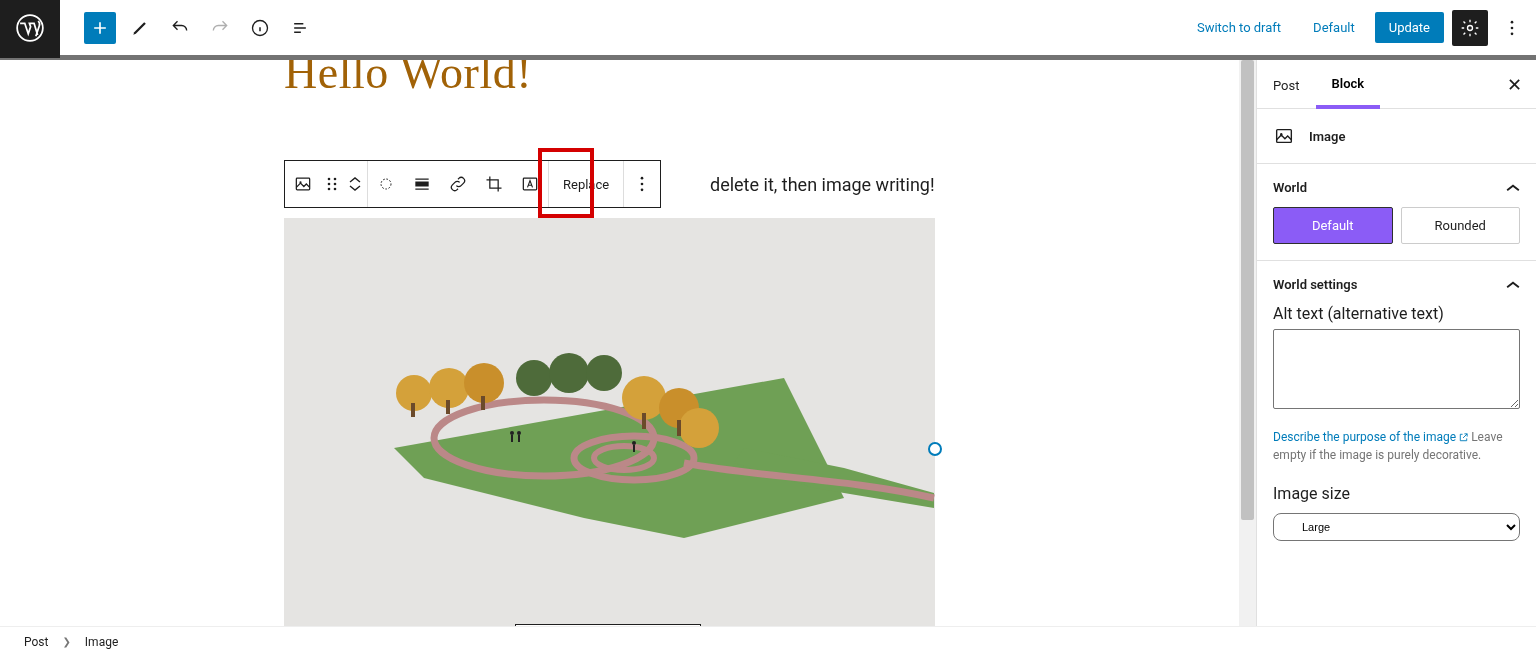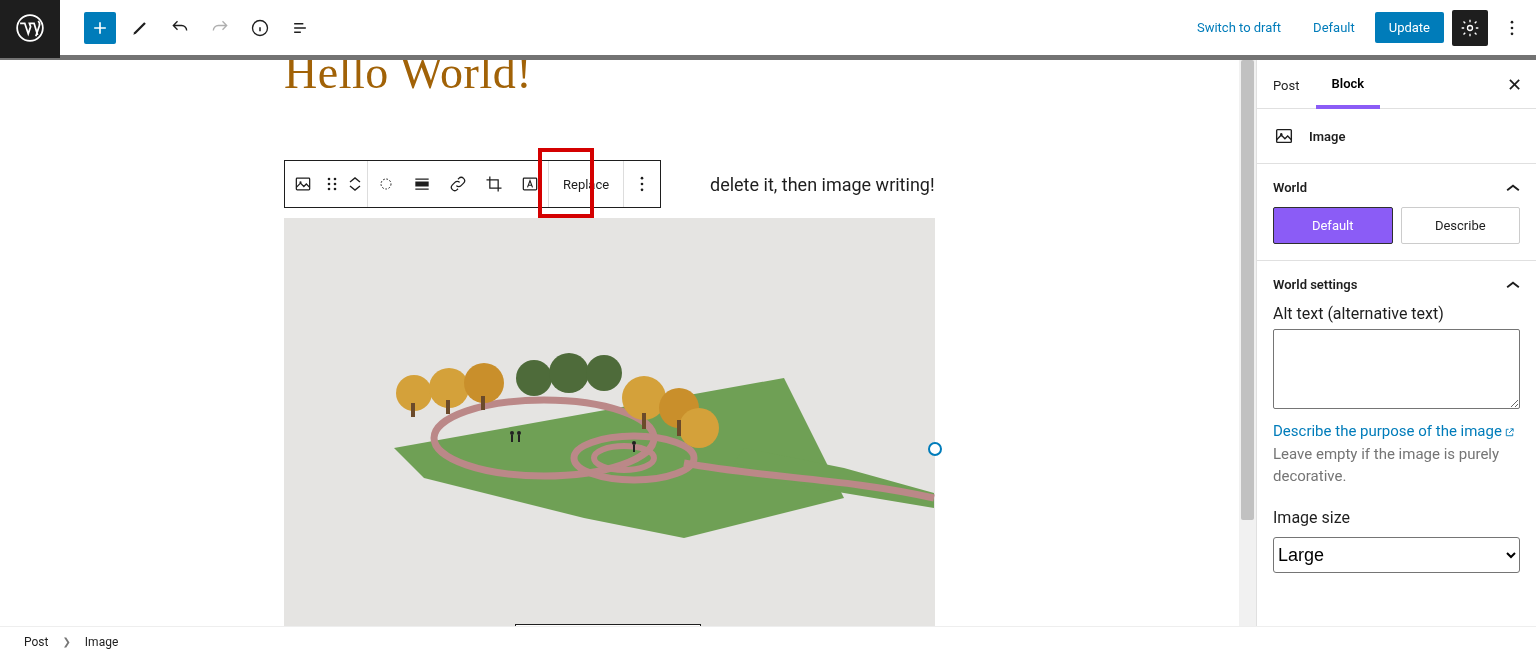--- a/index.html
+++ b/index.html
@@ -55,23 +55,23 @@
   .panel-head { display: flex; align-items: center; gap: 14px; }
   .panel-title { font-weight: 600; font-size: 13px; }
   .panel-desc { font-size: 12px; color: #757575; margin-top: 8px; margin-left: 36px; line-height: 1.5; }
   .section { padding: 16px; border-bottom: 1px solid #e0e0e0; }
   .section-head { display: flex; justify-content: space-between; align-items: center; font-weight: 600; margin-bottom: 12px; }
   .style-row { display: flex; gap: 8px; }
   .style-btn { flex: 1; padding: 10px 0; text-align: center; border: 1px solid #ccc; border-radius: 2px; font-size: 13px; }
   .style-btn.active { background: #8b5cf6; color: #fff; border-color: #2f2f2f; }
   .field-label { font-size: 16px; margin-bottom: 6px; }
   .alt-textarea { width: 100%; height: 80px; border: 1px solid #757575; border-radius: 2px; resize: both; padding: 6px; font-size: 13px; }
-  .help-text { font-size: 15px; color: #757575; margin-top: 8px; line-height: 1.5; }
+  .help-text { font-size: 12px; color: #757575; margin-top: 16px; line-height: 1.5; }
   .help-link { color: #007cba; }
-  .size-select { width: 100%; padding: 6px 0; border: 1px solid #757575; border-radius: 3px; font-size: 18px; margin-top: 4px; background: #fff; }
+  .size-select { width: 100%; padding: 6px 24px; border: 1px solid #757575; border-radius: 8px; font-size: 11px; margin-top: 4px; background: #fff; }
 
   
   .breadcrumb { position: absolute; bottom: 0; left: 0; right: 0; height: 30px; display: flex; align-items: center; padding: 0 24px; font-size: 12px; color: #1e1e1e; gap: 14px; border-top: 1px solid #eee; }
   .bc-sep { color: #777; font-size: 10px; }
 
   svg { display: block; }
 </style>
 </head>
 <body>
 
@@ -284,21 +284,21 @@
     </div>
     <div class="section">
       <div class="section-head">
         <span>World</span>
         <svg width="14" height="14" viewBox="0 0 12 8">
             <path d="M1 6l5-4 5 4" fill="none" stroke="#1e1e1e" stroke-width="1.6"></path>
           </svg>
       </div>
       <div class="style-row">
         <div class="style-btn active">Default</div>
-        <div class="style-btn">Describe</div>
+        <div class="style-btn">Rounded</div>
       </div>
     </div>
     <div class="section" style="border-bottom:none">
       <div class="section-head">
         <span>World settings</span>
         <svg width="14" height="14" viewBox="0 0 12 8">
             <path d="M1 6l5-4 5 4" fill="none" stroke="#1e1e1e" stroke-width="1.6"></path>
           </svg>
       </div>
       <div class="field-label">Alt text (alternative text)</div>

